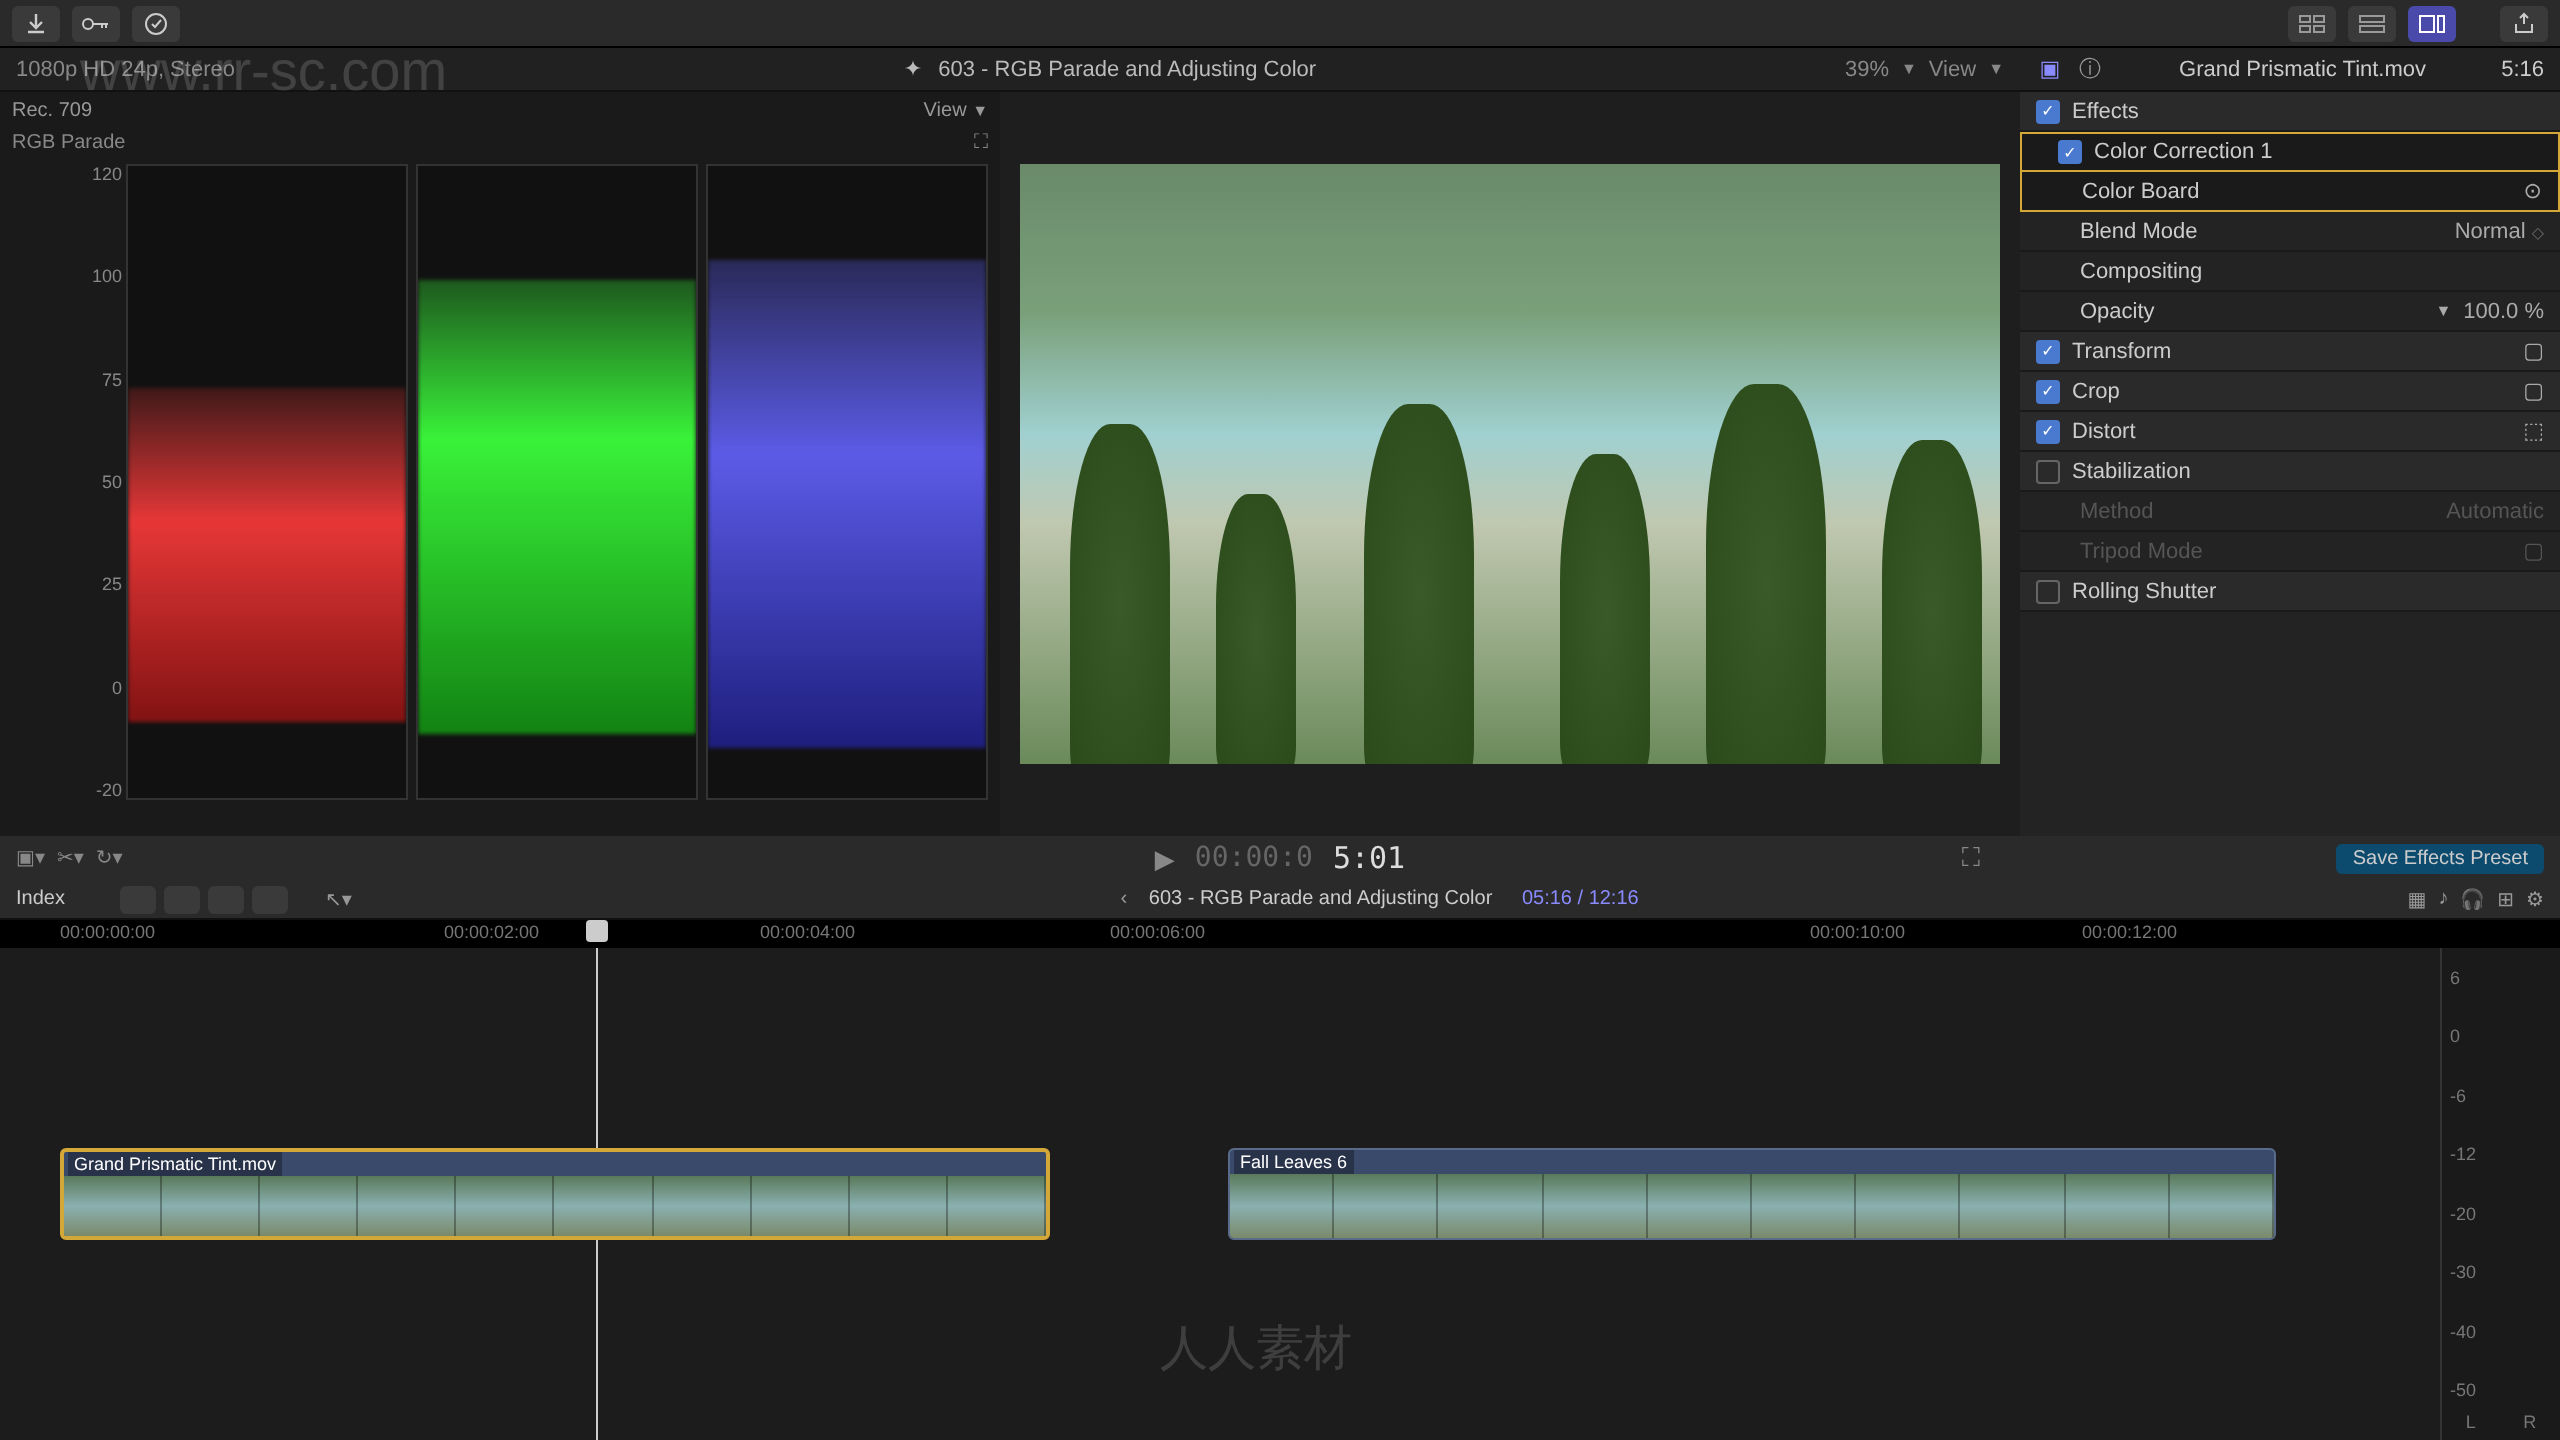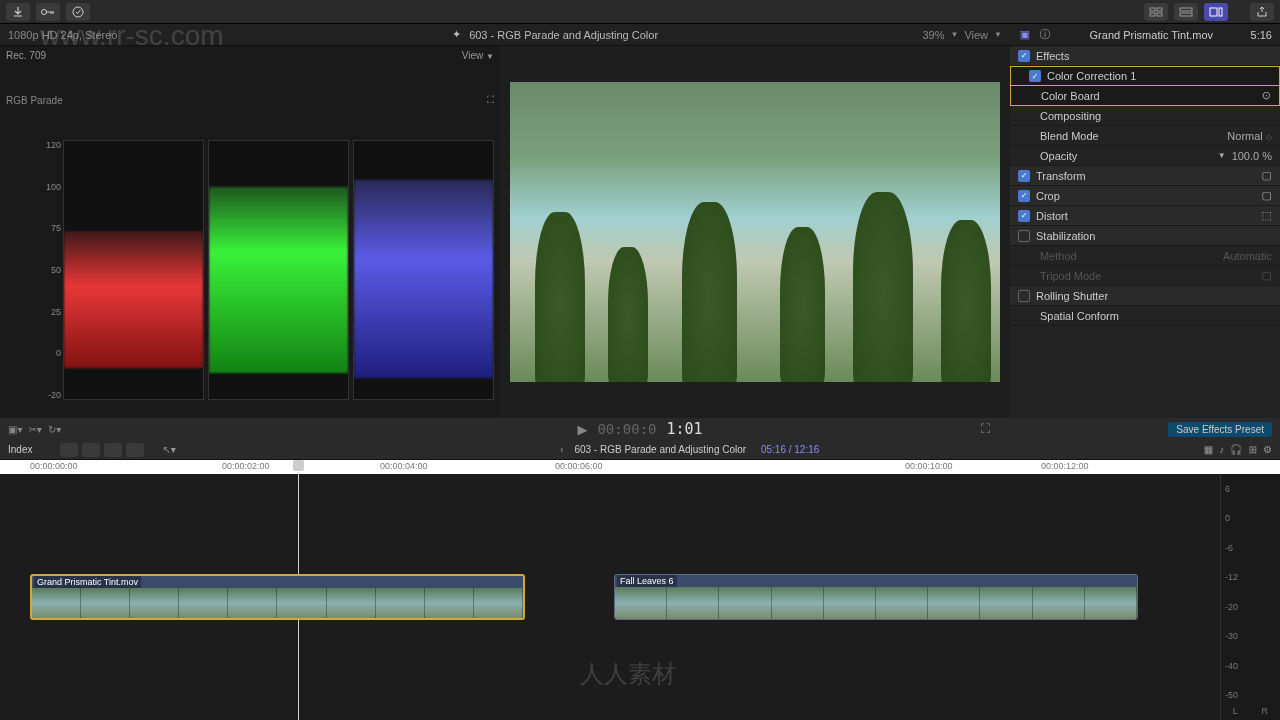--- a/index.html
+++ b/index.html
@@ -6,21 +6,21 @@
 body { background:#1c1c1c; color:#ccc; width:1280px; height:720px; overflow:hidden; font-size:11px; position:relative; }
 .toolbar { height:24px; background:#2a2a2a; display:flex; align-items:center; padding:0 6px; gap:6px; border-bottom:1px solid #000; }
 .tb-btn { width:24px; height:18px; background:#3a3a3a; border-radius:3px; display:flex; align-items:center; justify-content:center; color:#ccc; cursor:pointer; }
 .tb-btn.active { background:#4a4aaa; color:#fff; }
 .top-row { height:22px; display:flex; align-items:center; background:#212121; border-bottom:1px solid #111; }
 .clip-info { width:250px; padding-left:8px; color:#888; }
 .title-area { flex:1; text-align:center; color:#bbb; display:flex; align-items:center; justify-content:center; gap:8px; }
 .zoom-area { width:150px; text-align:right; color:#888; padding-right:8px; display:flex; align-items:center; justify-content:flex-end; gap:6px; }
 .insp-header { width:270px; display:flex; align-items:center; justify-content:space-between; padding:0 8px; background:#212121; }
 .main-area { display:flex; height:372px; }
-.scopes-panel { width:500px; background:#1a1a1a; display:flex; flex-direction:column;gap:29px; }
+.scopes-panel { width:500px; background:#1a1a1a; display:flex; flex-direction:column; }
 .scope-header { height:18px; display:flex; align-items:center; justify-content:space-between; padding:0 6px; font-size:10px; color:#999; }
 .scope-subheader { height:14px; padding:0 6px; font-size:10px; color:#888; display:flex; justify-content:space-between; align-items:center; }
 .parade-area { flex:1; display:flex; position:relative; padding:4px 4px 18px 22px;margin-left:39px; }
 .y-axis { position:absolute; left:2px; top:4px; bottom:18px; width:20px; display:flex; flex-direction:column; justify-content:space-between; font-size:9px; color:#888; text-align:right; }
 .parade-col { flex:1; margin:0 2px; position:relative; border:1px solid #333; background:#111; overflow:hidden; }
 .parade-fill { position:absolute; left:0; right:0; }
 .viewer-panel { flex:1; background:#1e1e1e; display:flex; align-items:center; justify-content:center; padding:10px; }
 .viewer-img { width:100%; height:100%; max-height:300px; background:linear-gradient(180deg,#6a8a6a 0%,#7aa07a 25%,#a0d0d0 45%,#c0c8b0 60%,#6a8a5a 100%); position:relative; overflow:hidden; }
 .tree { position:absolute; bottom:0; background:radial-gradient(ellipse at center,#3a5a2a 0%,#2a4a1a 100%); border-radius:40% 40% 10% 10%; }
 .inspector-panel { width:270px; background:#232323; display:flex; flex-direction:column; }
@@ -30,21 +30,21 @@
 .insp-row .chk { width:12px; height:12px; margin-right:6px; background:#4a7ad0; border-radius:2px; display:flex; align-items:center; justify-content:center; font-size:8px; color:#fff; }
 .insp-row .chk.empty { background:transparent; border:1px solid #666; }
 .insp-row .val { margin-left:auto; color:#aaa; }
 .playbar { height:22px; background:#2a2a2a; display:flex; align-items:center; justify-content:center; gap:10px; color:#888; font-size:13px; position:relative; }
 .playbar .tc { color:#666; font-family:monospace; font-size:14px; }
 .playbar .tc-cur { color:#ddd; font-family:monospace; font-size:15px; }
 .save-preset { position:absolute; right:8px; background:#0c4a6e; padding:2px 8px; border-radius:3px; font-size:10px; color:#ccc; }
 .tl-header { height:20px; background:#2a2a2a; display:flex; align-items:center; padding:0 8px; gap:8px; border-bottom:1px solid #111; color:#999; font-size:10px; }
 .tl-header .proj-name { color:#ccc; }
 .tl-header .proj-time { color:#8a8aff; }
-.ruler { height:14px; background:#ffffff; position:relative; font-size:9px; color:#777; }
+.ruler { height:14px; background:#000000; position:relative; font-size:9px; color:#777; }
 .ruler-tick { position:absolute; top:1px; }
 .timeline-body { height:246px; background:#1c1c1c; position:relative; display:flex; }
 .tl-tracks { flex:1; position:relative; }
 .clip { position:absolute; height:46px; background:#3a4a6a; border:1px solid #5a6a8a; border-radius:3px; overflow:hidden; }
 .clip.selected { border:2px solid #d4a838; }
 .clip-name { position:absolute; top:0; left:2px; font-size:9px; color:#fff; background:rgba(0,0,0,0.3); padding:1px 3px; }
 .clip-thumbs { position:absolute; top:12px; left:0; right:0; bottom:0; display:flex; }
 .thumb { flex:1; background:linear-gradient(180deg,#5a7a5a 0%,#8ab0b0 50%,#7a8a6a 100%); border-right:1px solid rgba(0,0,0,0.3); }
 .playhead-line { position:absolute; top:0; bottom:0; width:1px; background:#ccc; }
 .playhead-head { position:absolute; top:-14px; left:-5px; width:11px; height:11px; background:#ccc; border-radius:2px; }
@@ -180,25 +180,25 @@
     </div>
     <div class="insp-row selected" style="padding-left:18px;">
       <div class="chk">✓</div>
       <span>Color Correction 1</span>
     </div>
     <div class="insp-row selected" style="padding-left:30px; border-top:none;">
       <span>Color Board</span>
       <span class="val">⊙</span>
     </div>
     <div class="insp-row" style="padding-left:30px;">
-      <span>Compositing</span>
-    </div>
-    <div class="insp-row" style="padding-left:30px;">
       <span>Blend Mode</span>
       <span class="val"><span>Normal</span> <span style="font-size:8px;color:#666;">◇</span></span>
+    </div>
+    <div class="insp-row" style="padding-left:30px;">
+      <span>Compositing</span>
     </div>
     <div class="insp-row" style="padding-left:30px;">
       <span>Opacity</span>
       <span class="val" style="display:flex;align-items:center;gap:6px;">
           <span style="font-size:8px;">▼</span>
           <span>100.0 %</span>
         </span>
     </div>
     <div class="insp-row section">
       <div class="chk">✓</div>
@@ -224,35 +224,32 @@
       <span class="val" style="color:#555;">Automatic</span>
     </div>
     <div class="insp-row" style="padding-left:30px;color:#555;">
       <span>Tripod Mode</span>
       <span class="val" style="color:#555;">▢</span>
     </div>
     <div class="insp-row section">
       <div class="chk empty"></div>
       <span>Rolling Shutter</span>
     </div>
-    <div class="insp-row" style="padding-left:30px;">
-      <span>Spatial Conform</span>
-    </div>
   </div>
 </div>
 
 <div class="playbar">
   <div style="position:absolute;left:8px;display:flex;gap:6px;">
     <span style="font-size:10px;">▣▾</span>
     <span style="font-size:10px;">✂▾</span>
     <span style="font-size:10px;">↻▾</span>
   </div>
   <span style="cursor:pointer;">▶</span>
   <span class="tc">00:00:0</span>
-    <span class="tc-cur">1:01</span>
+    <span class="tc-cur">5:01</span>
   <span style="position:absolute;right:290px;">⛶</span>
   <div class="save-preset">Save Effects Preset</div>
 </div>
 
 <div class="tl-header">
   <span style="color:#ccc;">Index</span>
   <div style="display:flex;gap:4px;margin-left:20px;">
     <span class="tb-btn" style="width:18px;height:14px;"></span>
     <span class="tb-btn" style="width:18px;height:14px;"></span>
     <span class="tb-btn" style="width:18px;height:14px;"></span>

